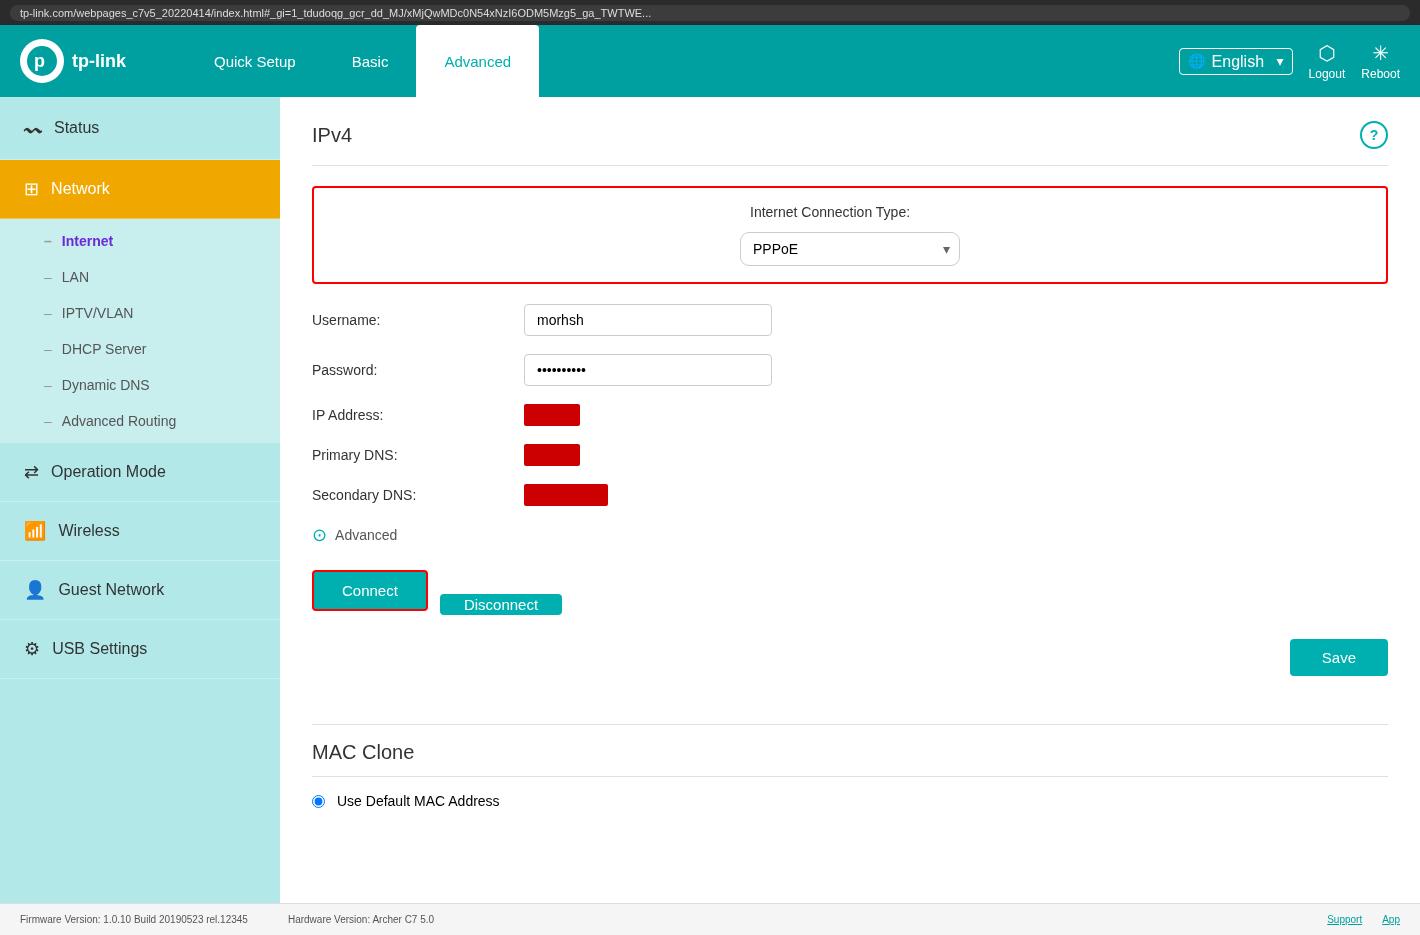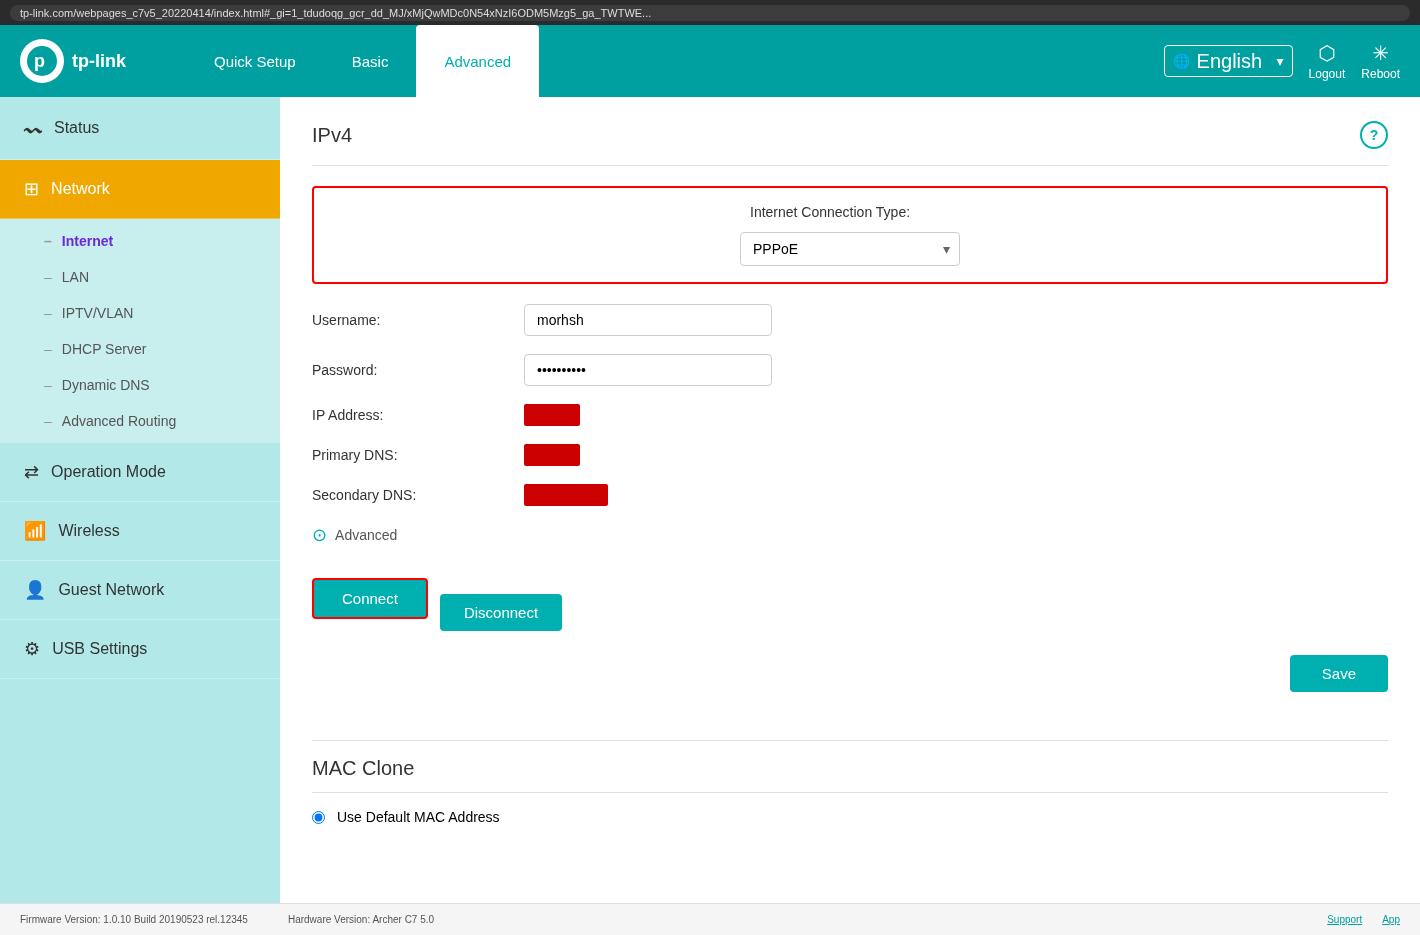--- a/index.html
+++ b/index.html
@@ -96,21 +96,21 @@
       cursor: pointer;
       display: flex;
       align-items: center;
       gap: 6px;
       min-width: 100px;
     }
     .lang-select select {
       background: transparent;
       border: none;
       color: white;
-      font-size: 20px;
+      font-size: 16px;
       cursor: pointer;
       outline: none;
       -webkit-appearance: none;
     }
     .lang-select select option { color: #333; background: white; }
     .header-action {
       display: flex;
       flex-direction: column;
       align-items: center;
       color: white;
@@ -232,21 +232,21 @@
       flex-direction: column;
     }
     .connection-type-wrapper .form-label { margin: 0; }
     .select-wrapper {
       position: relative;
       width: 220px;
     }
     .select-wrapper select {
       width: 100%;
       border: 1px solid #ccc;
-      border-radius: 4px;
+      border-radius: 9px;
       padding: 8px 32px 8px 12px;
       font-size: 14px;
       appearance: none;
       background: white;
       cursor: pointer;
       outline: none;
     }
     .select-arrow {
       position: absolute;
       right: 10px;
@@ -287,21 +287,21 @@
       border-radius: 4px;
       padding: 10px 28px;
       font-size: 15px;
       cursor: pointer;
     }
     .btn-disconnect {
       background: #00b0b0;
       color: white;
       border: none;
       border-radius: 4px;
-      padding: 10px 24px;
+      padding: 2px 24px;
       font-size: 15px;
       cursor: pointer;
       margin-top: 28px;
     }
     .btn-save {
       background: #00b0b0;
       color: white;
       border: none;
       border-radius: 4px;
       padding: 10px 32px;

